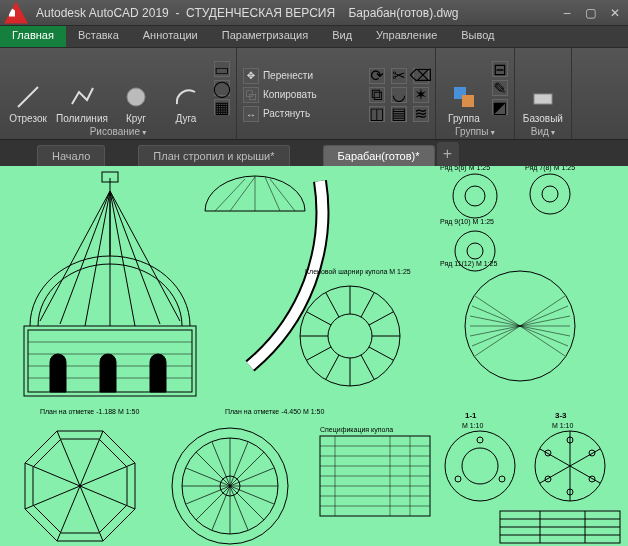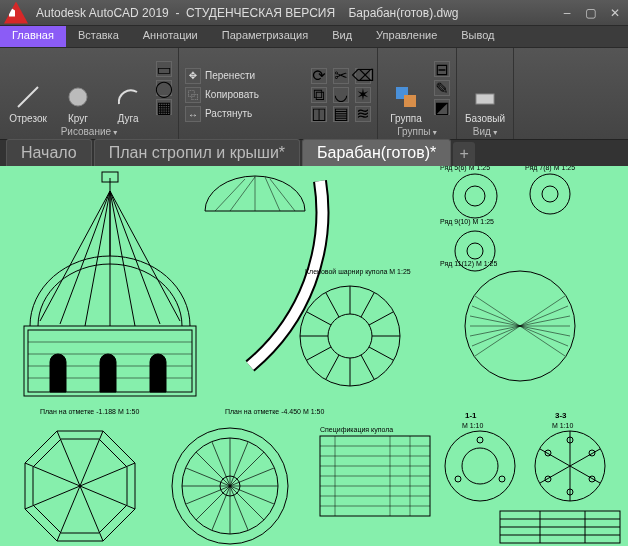--- a/index.html
+++ b/index.html
@@ -5,33 +5,33 @@
 * { margin: 0; padding: 0; box-sizing: border-box; font-family: "Segoe UI", Tahoma, sans-serif; }
 body { width: 628px; height: 546px; background: #4a4a4a; overflow: hidden; }
 .titlebar { height: 26px; background: linear-gradient(#5a5a5a,#484848); display: flex; align-items: center; padding: 0 4px; color: #ddd; font-size: 12px; border-bottom: 1px solid #2a2a2a; }
 .logo { width: 24px; height: 22px; background: #d62828; clip-path: polygon(50% 0%, 100% 100%, 0% 100%); margin-right: 8px; position: relative; }
 .logo::after { content:""; position:absolute; left:5px; top:5px; width:6px; height:10px; background:#fff; clip-path: polygon(0 0,100% 40%,100% 100%,0 100%); }
 .title-text { flex: 1; white-space: nowrap; overflow: hidden; }
 .wincontrols { display: flex; gap: 6px; }
 .wincontrols span { width: 18px; height: 14px; display: flex; align-items: center; justify-content: center; color: #ccc; font-size: 12px; cursor: pointer; }
 .menubar { height: 22px; background: #3c3c3c; display: flex; border-bottom: 1px solid #2a2a2a; }
 .menutab { padding: 3px 12px; color: #ccc; font-size: 11px; cursor: pointer; }
-.menutab.active { background: #8b5cf6; color: #fff; }
+.menutab.active { background: #15803d; color: #fff; }
 .ribbon { height: 92px; background: linear-gradient(#555,#444); display: flex; border-bottom: 1px solid #222; }
 .panel { border-right: 1px solid #333; padding: 4px 6px 2px 6px; display: flex; flex-direction: column; justify-content: space-between; }
 .panel-body { display: flex; gap: 6px; flex: 1; }
 .bigbtn { display: flex; flex-direction: column; align-items: center; justify-content: flex-end; gap: 3px; color: #ddd; font-size: 10px; cursor: pointer; min-width: 44px; }
 .bigbtn .ico { width: 26px; height: 26px; display: flex; align-items: center; justify-content: center; }
 .panel-title { font-size: 10px; color: #bbb; text-align: center; padding-top: 2px; cursor: pointer; }
 .panel-title::after { content: " ▾"; font-size: 8px; }
 .smallcol { display: flex; flex-direction: column; gap: 3px; justify-content: center; }
 .smallrow { display: flex; align-items: center; gap: 4px; color: #ddd; font-size: 10px; cursor: pointer; white-space: nowrap; }
 .smico { width: 16px; height: 16px; display: flex; align-items: center; justify-content: center; border:1px solid #666; background:#505050; }
 .doctabs { height: 26px; background: #333; display: flex; align-items: flex-end; padding: 0 6px; gap: 2px; }
-.dtab { padding: 4px 14px; background: #444; color: #bbb; font-size: 16px; border-radius: 3px 3px 0 0; cursor: pointer; border:1px solid #555; border-bottom:none; }
+.dtab { padding: 4px 14px; background: #444; color: #bbb; font-size: 11px; border-radius: 3px 3px 0 0; cursor: pointer; border:1px solid #555; border-bottom:none;margin-left:31px; }
 .dtab.active { background: #666; color: #fff; }
 .addtab { width: 22px; text-align: center; padding: 3px 0; background: #444; color: #aaa; border-radius: 3px 3px 0 0; cursor: pointer; }
 .canvas { position: relative; width: 100%; height: calc(546px - 26px - 22px - 92px - 26px); background: #86efac; overflow: hidden; }
 .canvas svg { width: 100%; height: 100%; }
 .dw { stroke:#000; fill:none; stroke-width:1; }
 .dwf { stroke:#000; fill:#000; }
 .lbl { font: 7px Arial; fill:#000; }
 .lblb { font: bold 8px Arial; fill:#000; }
 </style>
 </head>
@@ -67,20 +67,28 @@
 
   <div class="panel">
     <div class="panel-body">
       <div class="bigbtn">
         <div class="ico">
             <svg width="26" height="26">
               <line x1="3" y1="23" x2="23" y2="3" stroke="#ddd" stroke-width="2"></line>
             </svg>
           </div>
         <span>Отрезок</span>
+      </div>
+      <div class="bigbtn">
+        <div class="ico">
+            <svg width="26" height="26">
+              <polyline points="3,20 10,8 18,16 24,4" stroke="#ddd" fill="none" stroke-width="2"></polyline>
+            </svg>
+          </div>
+        <span>Полилиния</span>
       </div>
       <div class="bigbtn">
         <div class="ico">
             <svg width="26" height="26">
               <circle cx="13" cy="13" r="9" fill="#bbb" stroke="#888"></circle>
             </svg>
           </div>
         <span>Круг</span>
       </div>
       <div class="bigbtn">

